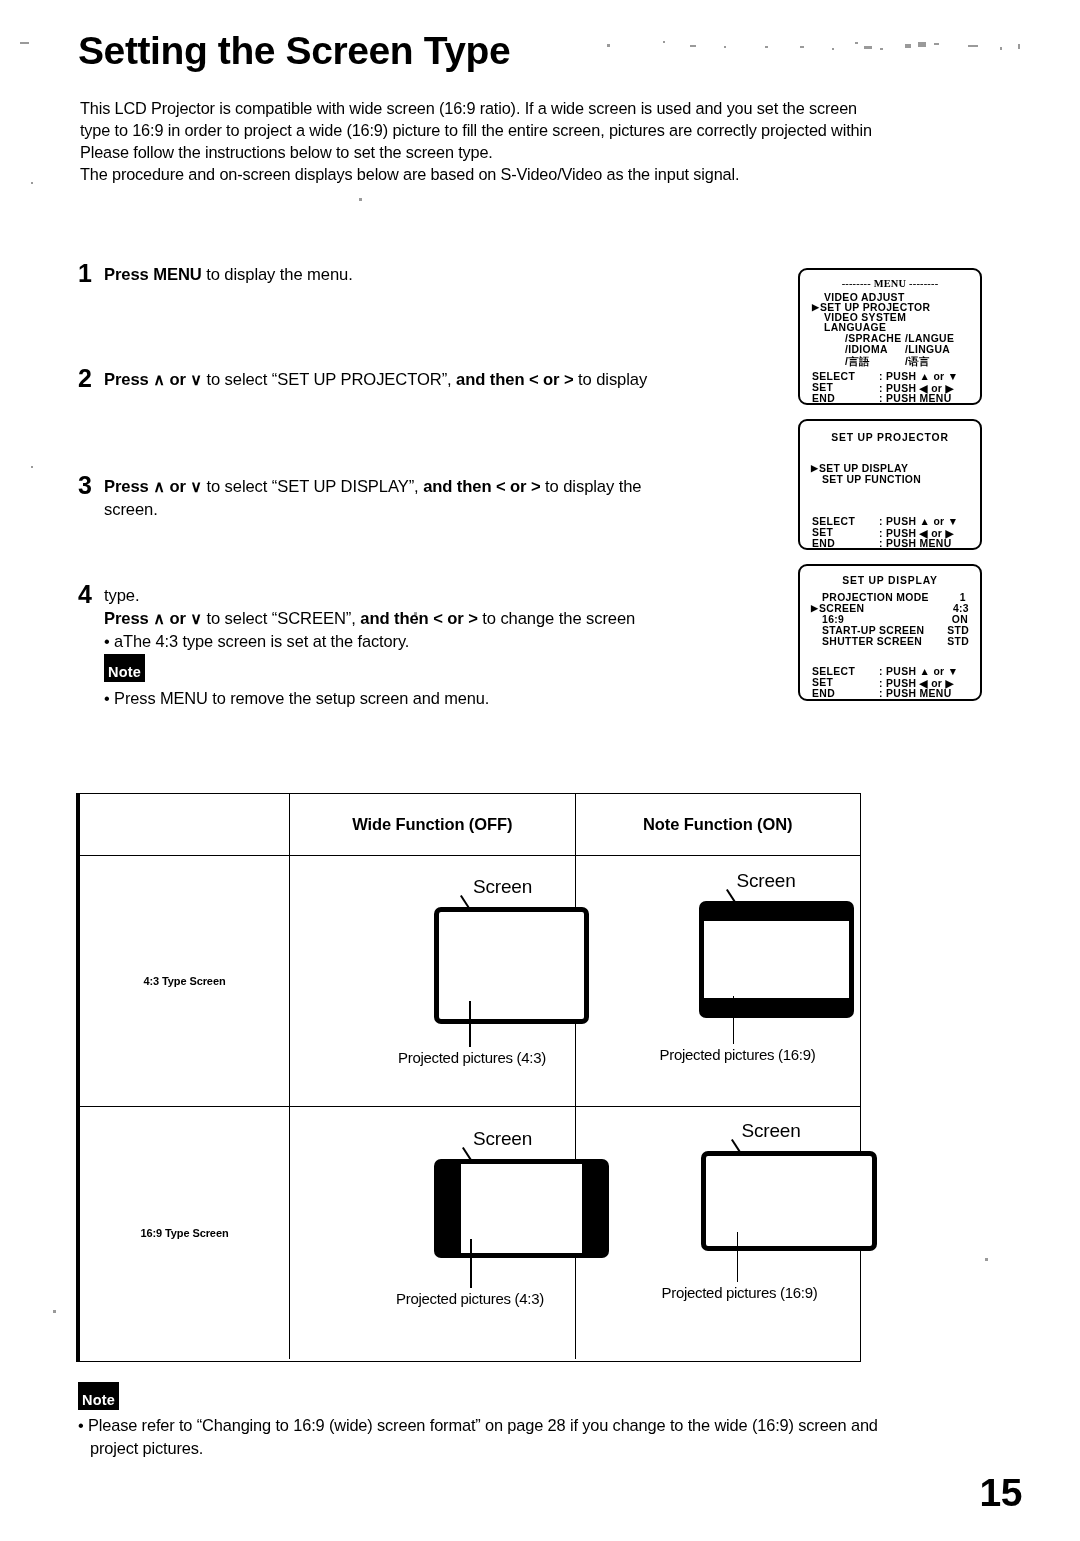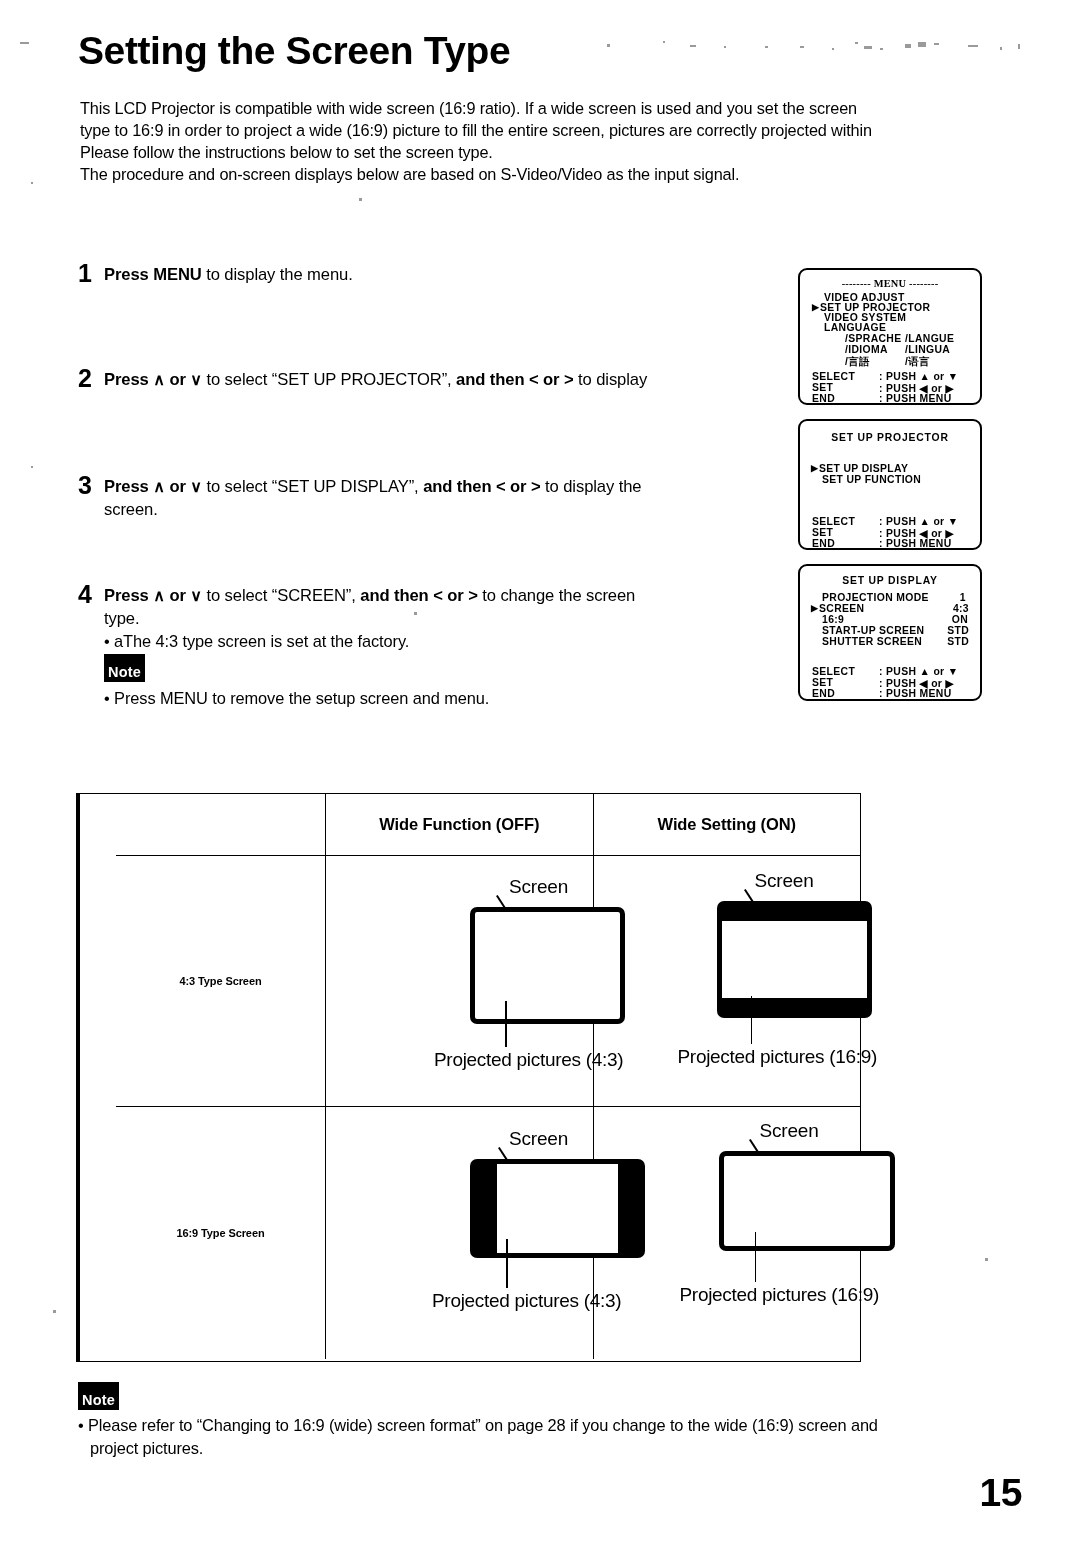--- a/index.html
+++ b/index.html
@@ -130,21 +130,20 @@
   
   #cmp-table {
     position: absolute;
     left: 76px;
     top: 793px;
     width: 785px;
     height: 569px;
     box-sizing: border-box;
     border: 1.6px solid #000;
     border-left: 4px solid #000;
-    padding-left: 36px;
   }
   .tbl-row { display: flex; width: 100%; box-sizing: border-box; }
   #hdr-row { height: 62px; border-bottom: 1.6px solid #000; }
   #row-43  { height: 251px; border-bottom: 1.6px solid #000; }
   #row-169 { height: 252px; }
 
   .col-label { width: 210px; box-sizing: border-box; border-right: 1.6px solid #000;
                display: flex; align-items: center; justify-content: center; }
   .col-cell  { flex: 1; box-sizing: border-box; position: relative; }
   .col-cell.divider { border-right: 1.6px solid #000; }
@@ -155,21 +154,21 @@
   
   .diagram { position: absolute; left: 0; top: 0; width: 100%; height: 100%; }
   .screen-word {
     position: absolute;
     font-size: 19px;
     letter-spacing: -0.2px;
     white-space: nowrap;
   }
   .proj-word {
     position: absolute;
-    font-size: 19px;
+    font-size: 15px;
     letter-spacing: -0.3px;
     white-space: nowrap;
   }
   .leader { position: absolute; background: #000; }
   .frame { position: absolute; box-sizing: border-box; }
   
   .frame.outline { border: 5px solid #000; border-radius: 7px; background: #fff; }
   
   .frame.masked { background: #000; border-radius: 7px; }
   .frame.masked .pic { position: absolute; background: #fff; }
@@ -260,22 +259,22 @@
   <div class="num">3</div>
   <div class="body">
     <span class="ln"><b>Press</b> <span class="arrw">∧</span> <b>or</b> <span class="arrw">∨</span><span> to select “SET UP DISPLAY”, </span><b>and then &lt; or &gt;</b><span> to display the</span></span>
     <span class="ln">screen.</span>
   </div>
 </div>
 
 <div class="step" id="step4">
   <div class="num">4</div>
   <div class="body">
+    <span class="ln">type.</span>
     <span class="ln"><b>Press</b> <span class="arrw">∧</span> <b>or</b> <span class="arrw">∨</span><span> to select “SCREEN”, </span><b>and then &lt; or &gt;</b><span> to change the screen</span></span>
-    <span class="ln">type.</span>
     <span class="ln bullet-line">• aThe 4:3 type screen is set at the factory.</span>
     <span class="ln" style="margin-top:2px;"><span class="note-badge">Note</span></span>
     <span class="ln bullet-line" style="margin-top:3px;">• Press MENU to remove the setup screen and menu.</span>
   </div>
 </div>
 
 <div class="osd" id="osd-menu">
   <div class="inner">
     <div class="title-dashed" style="top:8px;">-------- MENU --------</div>
     <div class="row" style="left:24px;top:22px;">VIDEO ADJUST</div>
@@ -337,21 +336,21 @@
 </div>
 
 <div id="cmp-table">
 
   <div class="tbl-row" id="hdr-row">
     <div class="col-label"></div>
     <div class="col-cell divider" style="display:flex;align-items:center;justify-content:center;">
       <span class="hdr-text">Wide Function (OFF)</span>
     </div>
     <div class="col-cell" style="display:flex;align-items:center;justify-content:center;">
-      <span class="hdr-text">Wide Setting (ON)</span>
+      <span class="hdr-text">Note Function (ON)</span>
     </div>
   </div>
 
   <div class="tbl-row" id="row-43">
     <div class="col-label">
       <span class="row-label-text">4:3 Type Screen</span>
     </div>
 
     <div class="col-cell divider">
       <div class="diagram">

